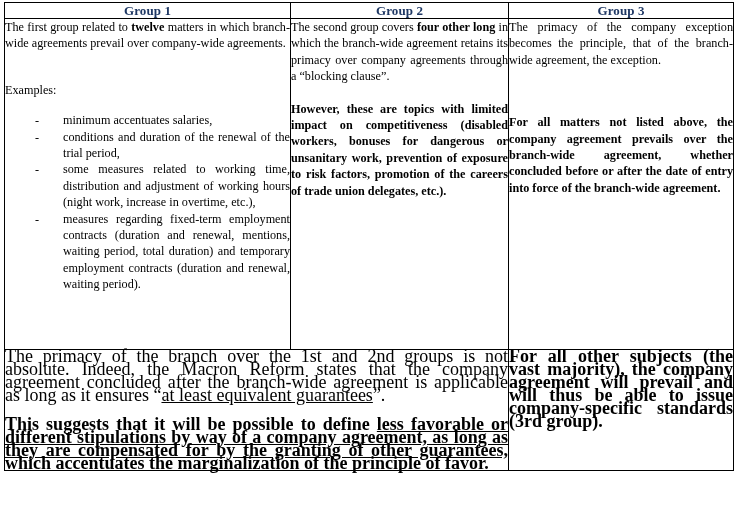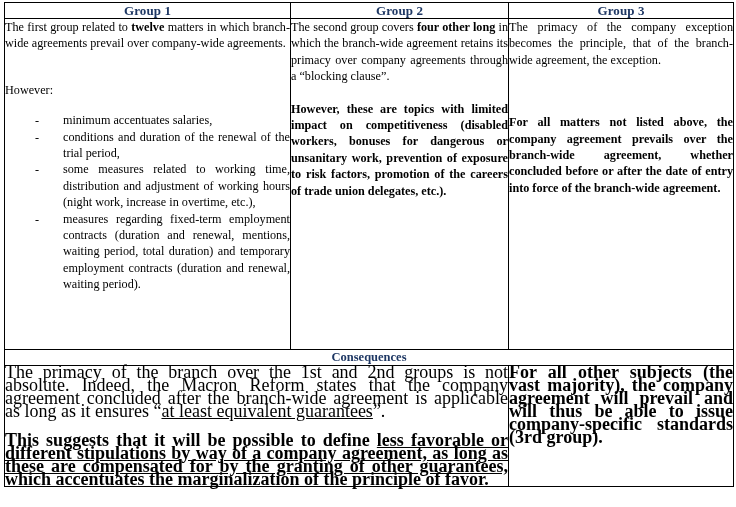--- a/index.html
+++ b/index.html
@@ -161,21 +161,21 @@
     </tr>
 
     <tr>
 
       <td class="bodycell">
         <p><span>The first group related to </span><b>twelve</b><span> matters in which branch-wide agreements prevail over company-wide agreements.</span></p>
 
         <div class="gap"></div>
         <div class="gap-sm"></div>
 
-        <p>However:</p>
+        <p>Examples:</p>
 
         <div class="gap-sm"></div>
 
         <ul class="dashlist">
           <li>
             <span class="dash">-</span>
             <span>minimum accentuates salaries,</span>
           </li>
           <li>
             <span class="dash">-</span>
@@ -204,33 +204,28 @@
         <p>The primacy of the company exception becomes the principle, that of the branch-wide agreement, the exception.</p>
 
         <div class="gap"></div>
         <div class="gap"></div>
         <div class="gap-sm"></div>
 
         <p class="strongblock">For all matters not listed above, the company agreement prevails over the branch-wide agreement, whether concluded before or after the date of entry into force of the branch-wide agreement.</p>
       </td>
     </tr>
 
-    <tr>
-      <td class="conseq-head" colspan="3">
-        <span>Consequences</span>
-      </td>
-    </tr>
 
     <tr>
       <td class="conseq-cell" colspan="2">
         <p><span>The primacy of the branch over the 1st and 2nd groups is not absolute. Indeed, the Macron Reform states that the company agreement concluded after the branch-wide agreement is applicable as long as it ensures “</span><span class="u">at least equivalent guarantees</span><span>”.</span></p>
 
         <div class="gap"></div>
 
-        <p><span>This suggests that it will be possible to define </span><span class="u">less favorable or different stipulations by way of a company agreement, as long as these are compensated for by the granting of other guarantees,</span><span> which accentuates the marginalization of the principle of favor.</span></p>
+        <p><span>This suggests that it will be possible to define </span><span class="u">less favorable or different stipulations by way of a company agreement, as long as they are compensated for by the granting of other guarantees,</span><span> which accentuates the marginalization of the principle of favor.</span></p>
       </td>
 
       <td class="conseq-cell">
         <p>For all other subjects (the vast majority), the company agreement will prevail and will thus be able to issue company-specific standards (3rd group).</p>
       </td>
     </tr>
 
   </tbody>
     </table>
 

